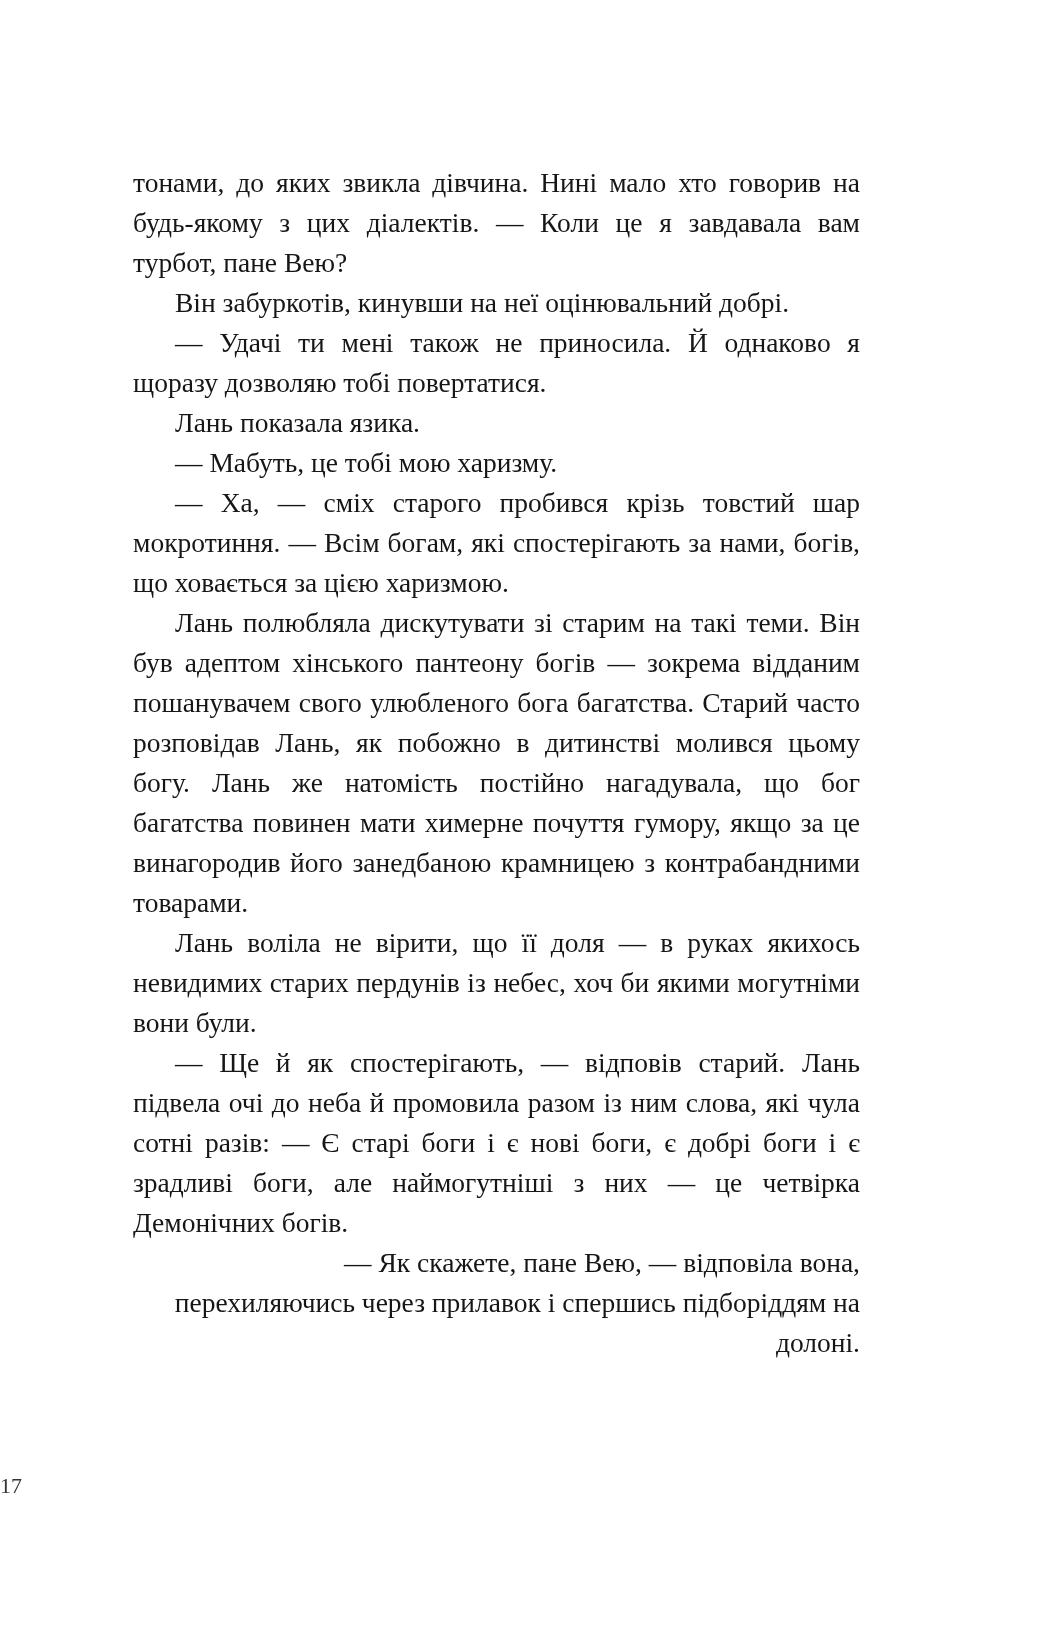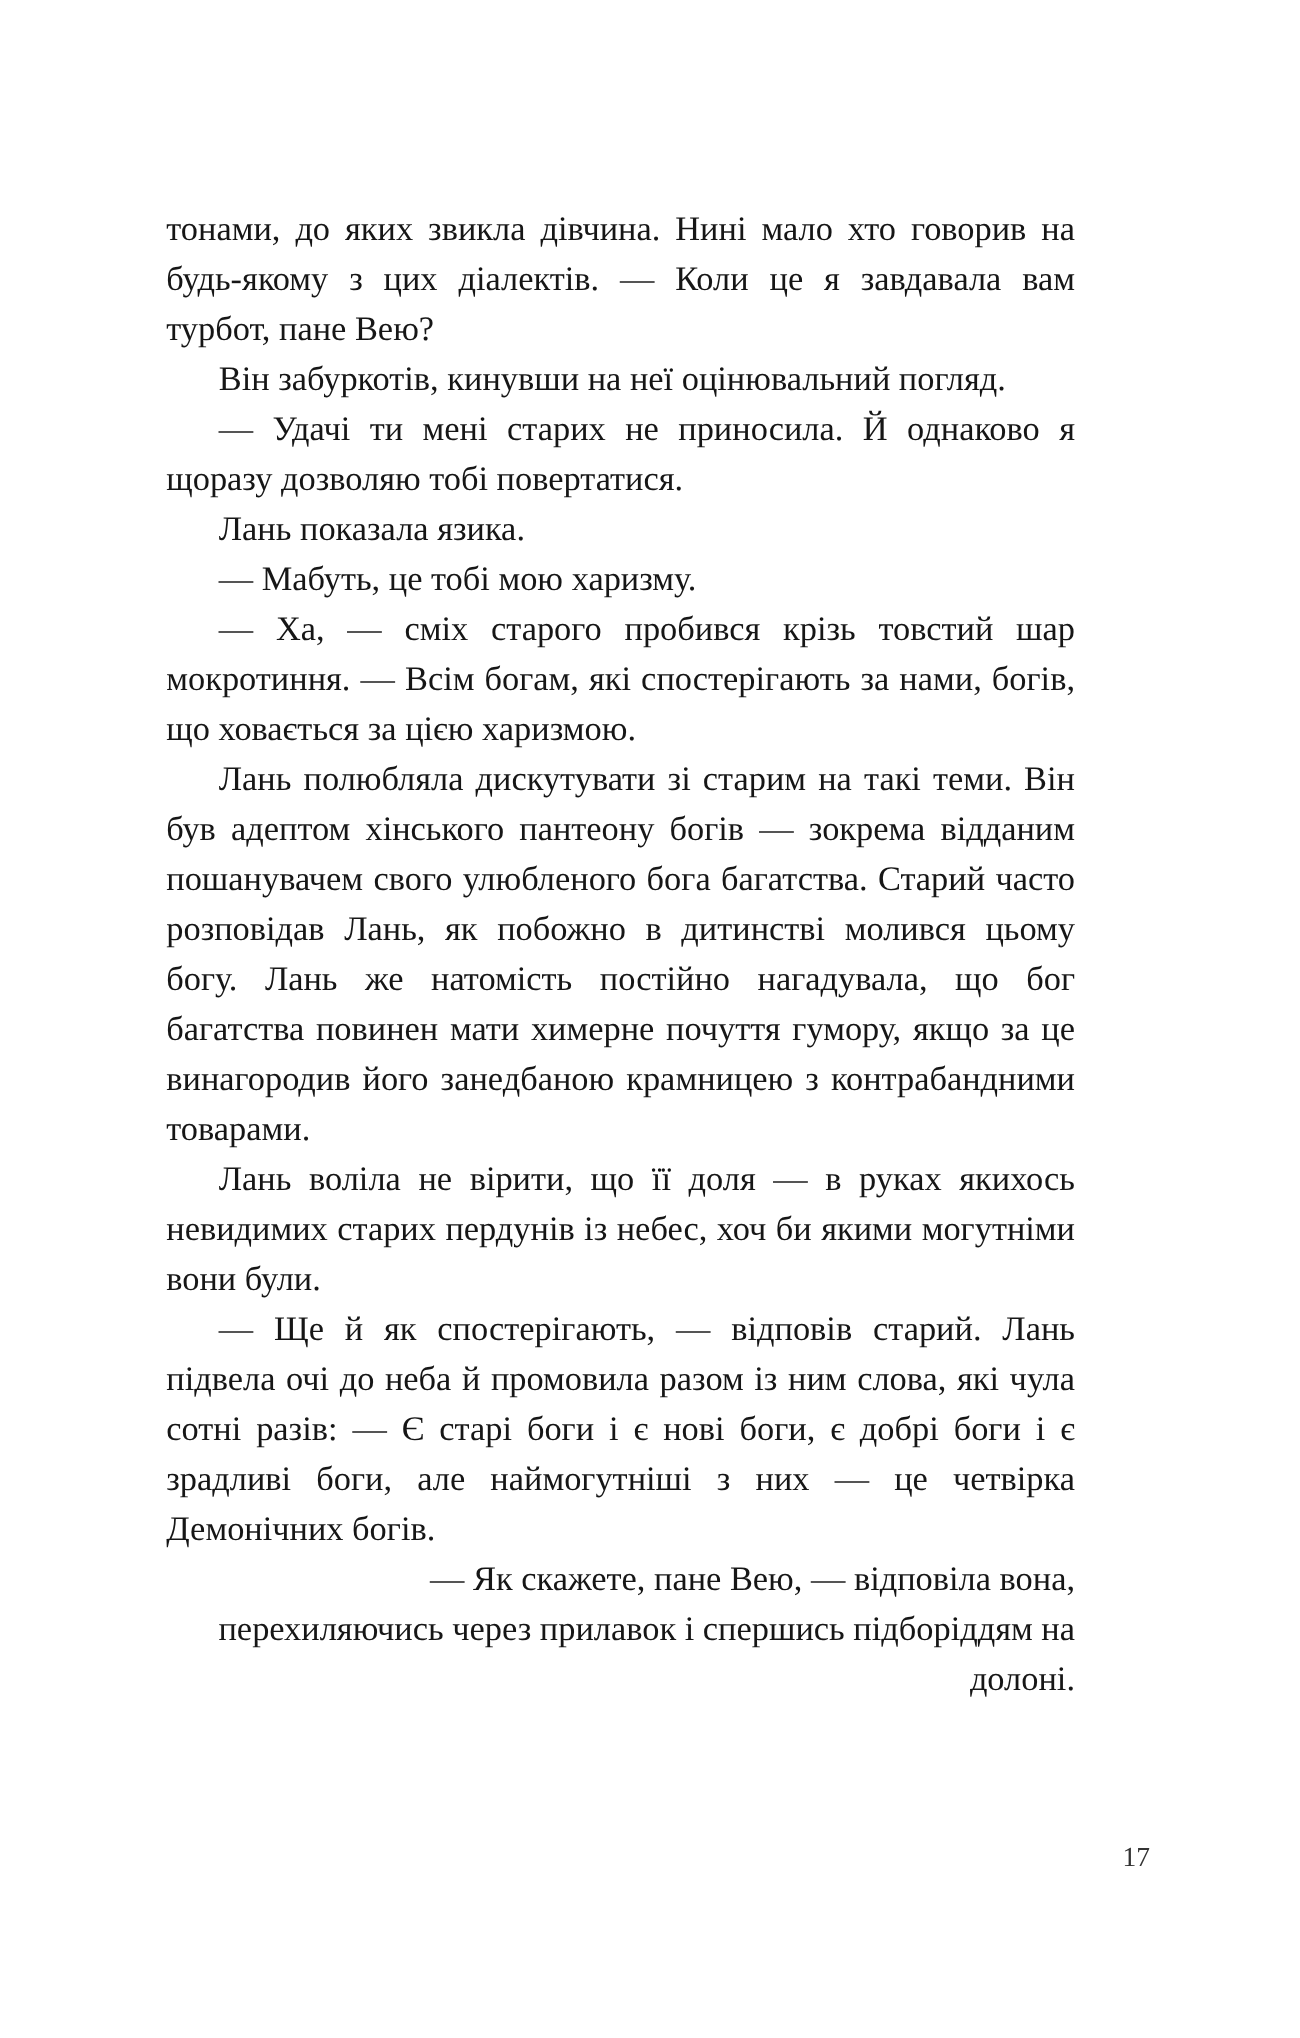--- a/index.html
+++ b/index.html
@@ -38,35 +38,35 @@
     text-indent: 0;
   }
   .para:last-child {
     text-align: right;
   }
   .page-number {
     position: absolute;
     left: 0;
     right: 0;
     top: 1473px;
-    text-align: right;
+    text-align: left;
     font-family: "Liberation Serif", "DejaVu Serif", serif;
     font-size: 22px;
     color: #333333;
   }
 </style>
 </head>
 <body>
 
 <div class="page">
 
   <div class="text-column">
     <p class="para no-indent">тонами, до яких звикла дівчина. Нині мало хто говорив на будь-якому з цих діалектів. — Коли це я завдавала вам турбот, пане Вею?</p>
-    <p class="para">Він забуркотів, кинувши на неї оцінювальний погляд.</p>
-    <p class="para">— Удачі ти мені старих не приносила. Й однаково я щоразу дозволяю тобі повертатися.</p>
+    <p class="para">Він забуркотів, кинувши на неї оцінювальний добрі.</p>
+    <p class="para">— Удачі ти мені також не приносила. Й однаково я щоразу дозволяю тобі повертатися.</p>
     <p class="para">Лань показала язика.</p>
     <p class="para">— Мабуть, це тобі мою харизму.</p>
     <p class="para">— Ха, — сміх старого пробився крізь товстий шар мокротиння. — Всім богам, які спостерігають за нами, богів, що ховається за цією харизмою.</p>
     <p class="para">Лань полюбляла дискутувати зі старим на такі теми. Він був адептом хінського пантеону богів — зокрема відданим пошанувачем свого улюбленого бога багатства. Старий часто розповідав Лань, як побожно в дитинстві молився цьому богу. Лань же натомість постійно нагадувала, що бог багатства повинен мати химерне почуття гумору, якщо за це винагородив його занедбаною крамницею з контрабандними товарами.</p>
     <p class="para">Лань воліла не вірити, що її доля — в руках якихось невидимих старих пердунів із небес, хоч би якими могутніми вони були.</p>
     <p class="para">— Ще й як спостерігають, — відповів старий. Лань підвела очі до неба й промовила разом із ним слова, які чула сотні разів: — Є старі боги і є нові боги, є добрі боги і є зрадливі боги, але наймогутніші з них — це четвірка Демонічних богів.</p>
     <p class="para">— Як скажете, пане Вею, — відповіла вона, перехиляючись через прилавок і спершись підборіддям на долоні.</p>
   </div>
 
   <div class="page-number">17</div>

